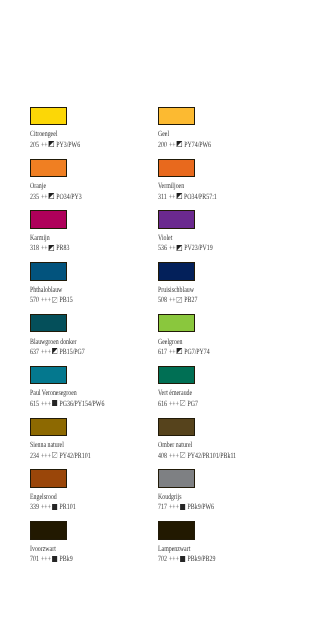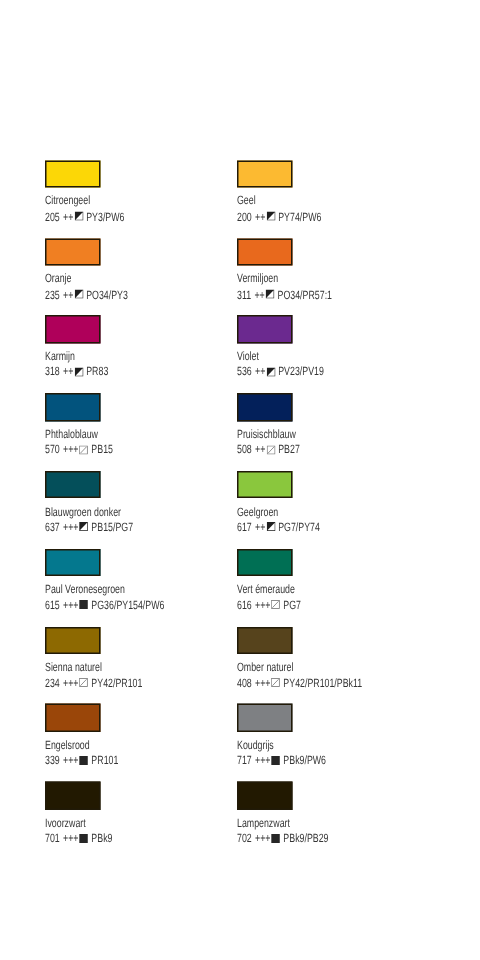--- a/index.html
+++ b/index.html
@@ -1,17 +1,17 @@
 <!DOCTYPE html>
 <html><head>
 <meta charset="utf-8">
 <style>
   html,body{margin:0;padding:0;}
   body{width:304px;height:640px;background:#ffffff;font-family:"Liberation Sans",sans-serif;overflow:hidden;-webkit-font-smoothing:antialiased;text-rendering:geometricPrecision;}
-  .page{position:relative;width:304px;height:468px;background:#ffffff;}
+  .page{position:relative;width:304px;height:468px;background:#ffffff;font-family:Liberation Serif, serif;}
   .grid{position:absolute;left:30.1px;top:106.8px;}
   .col{position:absolute;top:0;}
   .col-left{left:0;}
   .col-right{left:128px;}
   .swatch-item{position:relative;height:51.8px;width:125px;}
   .chip{width:36.5px;height:18.5px;box-sizing:border-box;border:1px solid #211a08;}
   .txt{position:absolute;left:0;white-space:nowrap;font-size:8px;line-height:8px;color:#363636;
        transform-origin:left top;transform:scaleX(0.735);will-change:opacity;}
   .name{top:23.6px;}
   .meta{top:34.1px;display:flex;align-items:baseline;}

